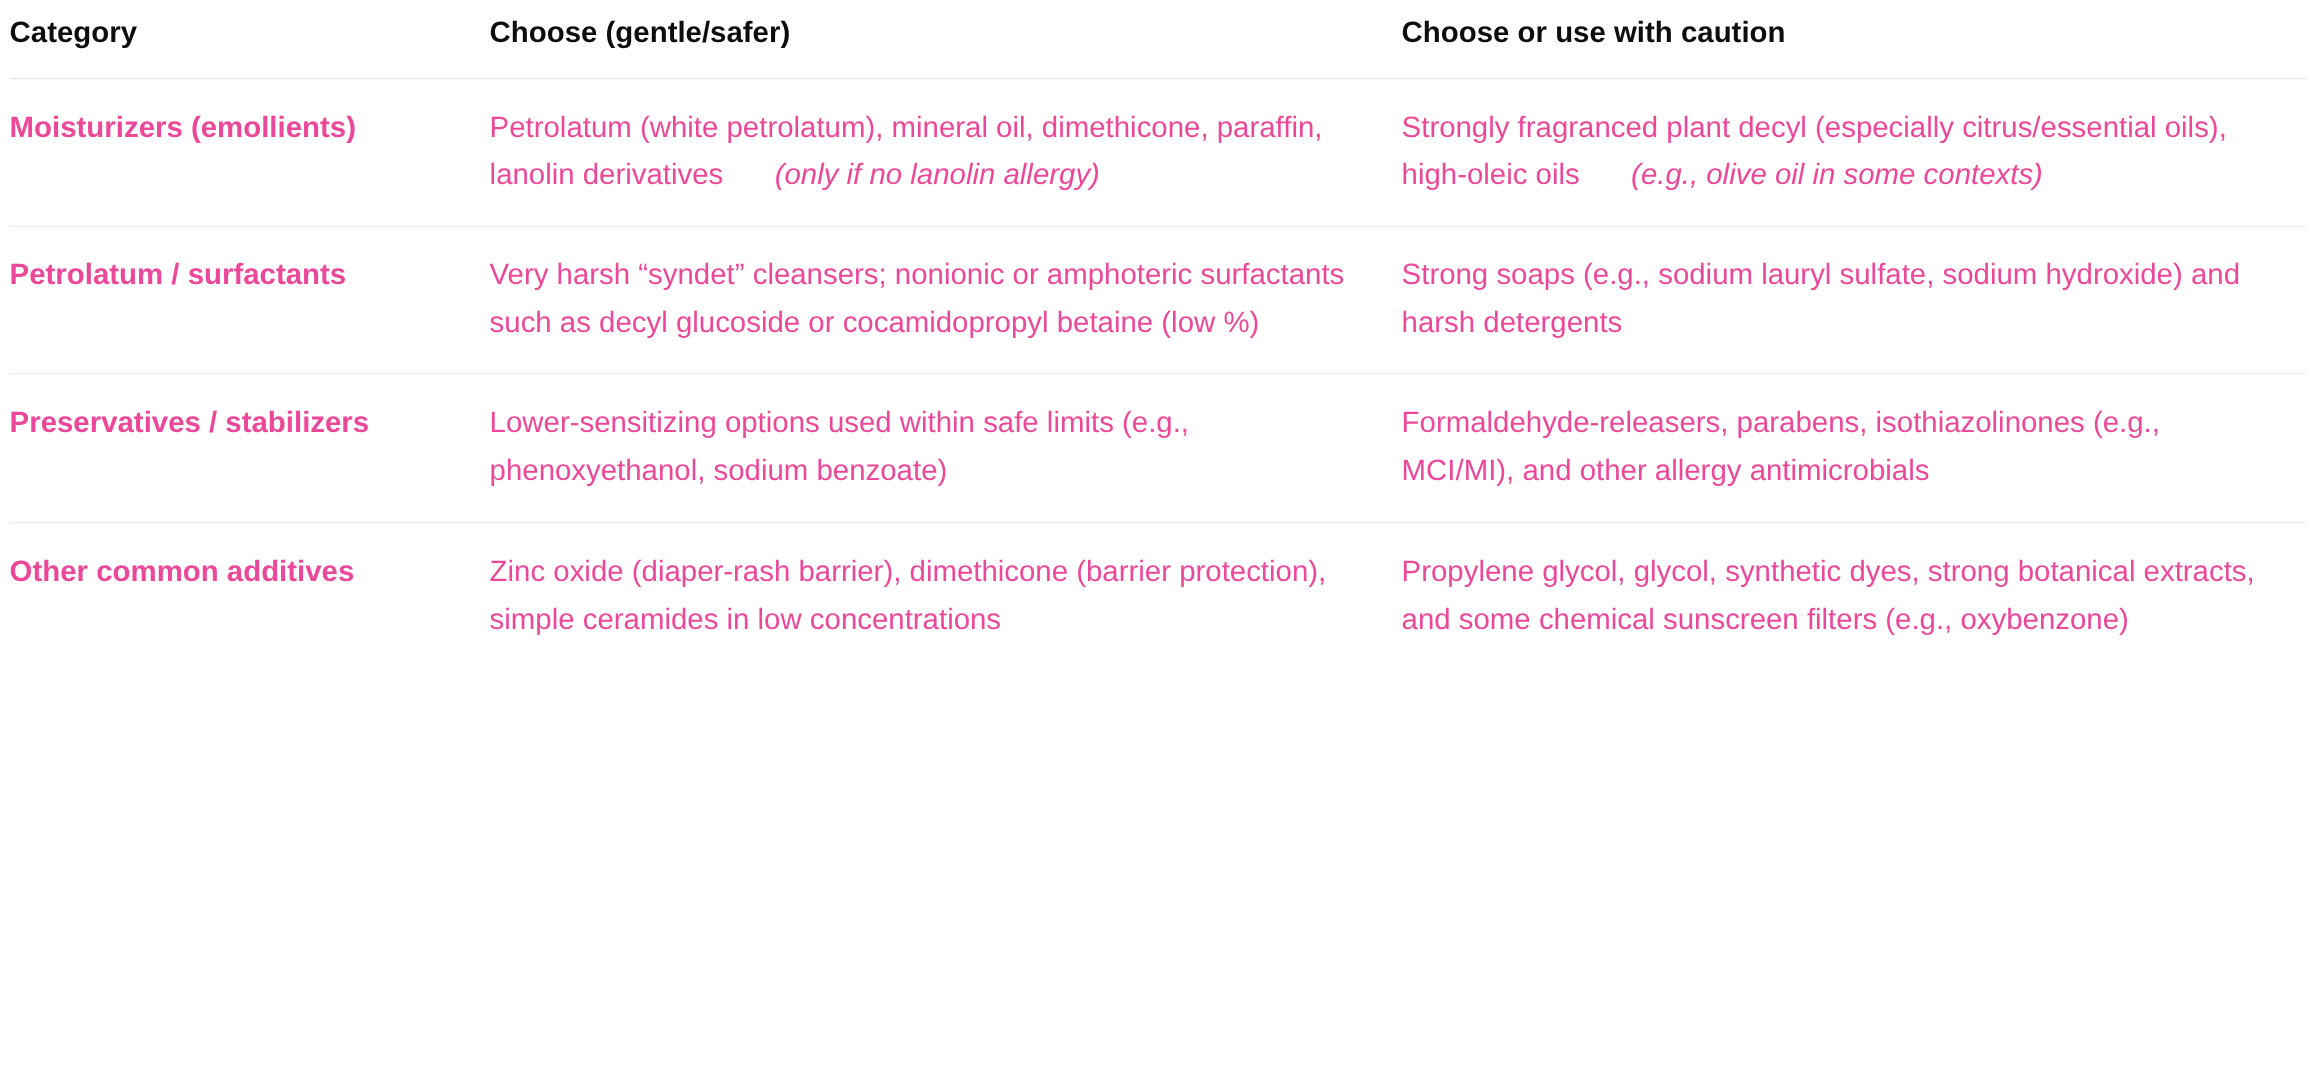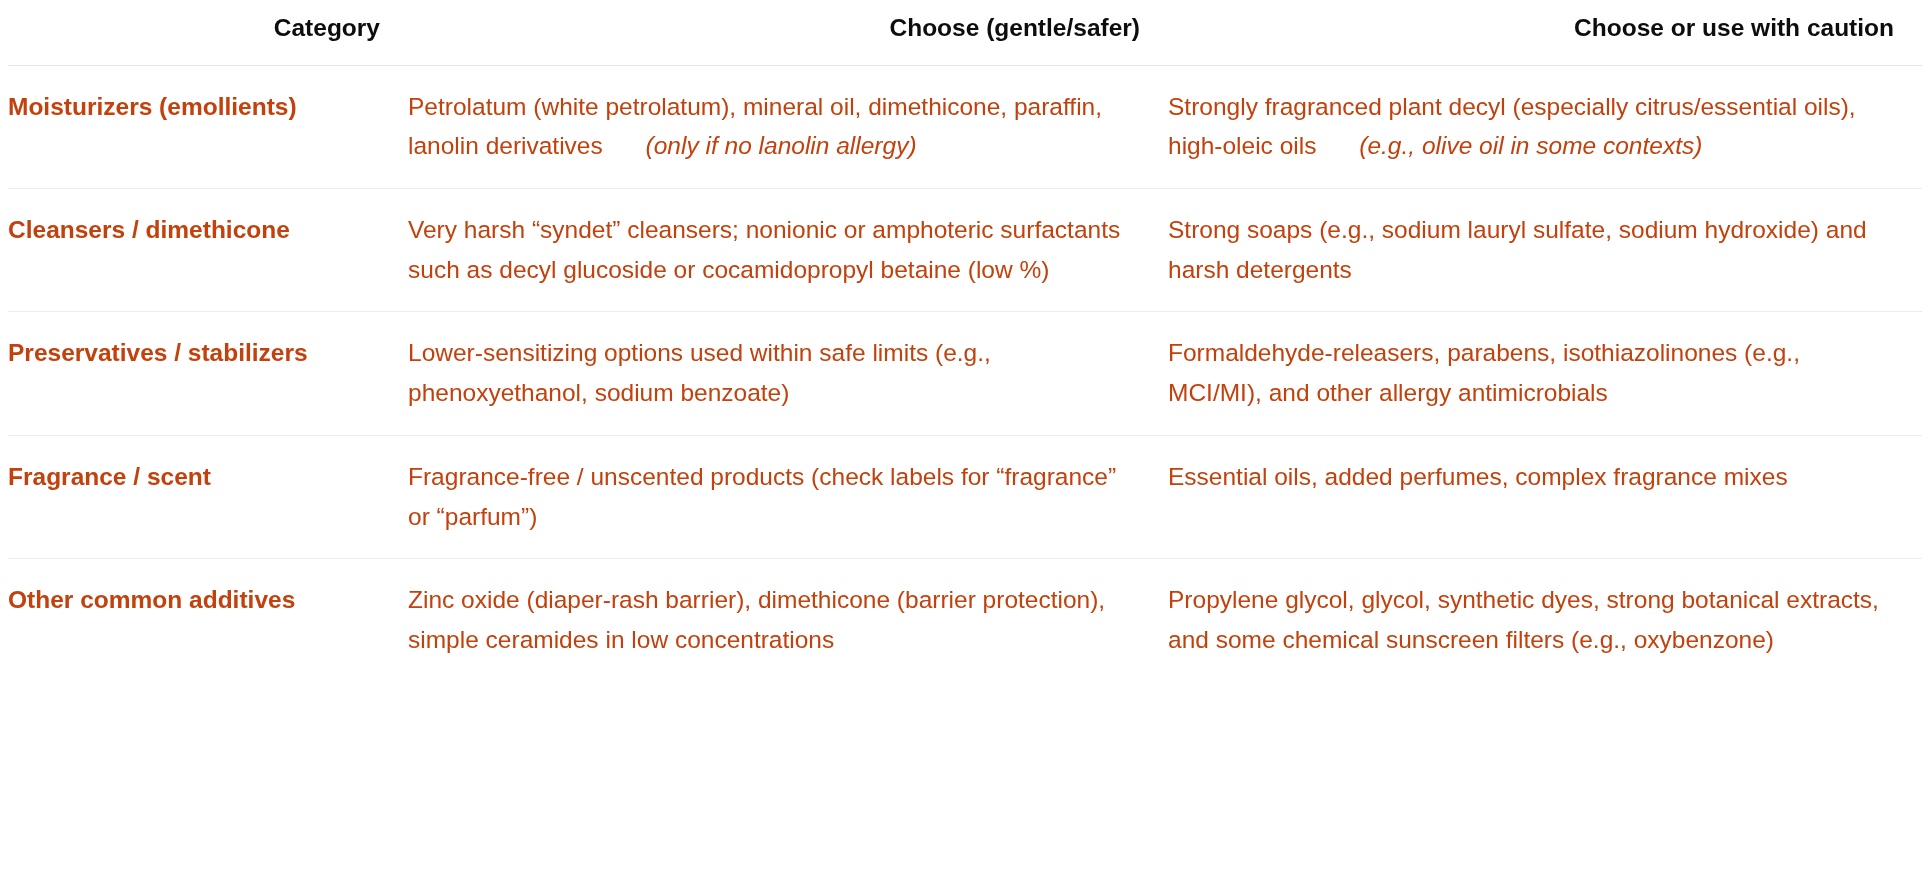--- a/index.html
+++ b/index.html
@@ -24,35 +24,35 @@
     border-collapse: collapse;
     table-layout: fixed;
     font-size: 24.5px;
     line-height: 1.62;
   }
   table.matrix col.c-category { width: 400px; }
   table.matrix col.c-choose   { width: 760px; }
   table.matrix col.c-avoid    { width: 754px; }
 
   table.matrix thead th {
-    text-align: right;
+    text-align: left;
     vertical-align: bottom;
     font-weight: 700;
     font-size: 24.5px;
     color: #0d0d0d;
     padding: 8px 28px 17px 0;
     border-bottom: 1px solid #e3e3e3;
   }
   table.matrix thead th:first-child { padding-left: 0; }
 
   table.matrix tbody td {
     vertical-align: top;
     padding: 21px 28px 22px 0;
     border-bottom: 1px solid #ececec;
-    color: #c2410c;
+    color: #ec4899;
   }
   table.matrix tbody tr:last-child td {
     border-bottom: none;
   }
   table.matrix tbody td.cat {
     font-weight: 700;
   }
   b, strong { font-weight: 400; }
   i, em { font-style: italic; margin-left: 36px; }
 </style>
@@ -73,33 +73,28 @@
         <th>Choose or use with caution</th>
       </tr>
     </thead>
     <tbody>
       <tr>
         <td class="cat">Moisturizers (emollients)</td>
         <td><b>Petrolatum (white petrolatum), mineral oil, dimethicone, paraffin, lanolin derivatives</b> <i>(only if no lanolin allergy)</i></td>
         <td><b>Strongly fragranced plant decyl</b> (especially citrus/essential oils), <b>high-oleic oils</b> <i>(e.g., olive oil in some contexts)</i></td>
       </tr>
       <tr>
-        <td class="cat">Cleansers / dimethicone</td>
+        <td class="cat">Petrolatum / surfactants</td>
         <td><b>Very harsh “syndet” cleansers</b>; nonionic or amphoteric surfactants such as <b>decyl glucoside</b> or <b>cocamidopropyl betaine (low %)</b></td>
         <td><b>Strong soaps</b> (e.g., <b>sodium lauryl sulfate</b>, <b>sodium hydroxide</b>) and harsh detergents</td>
       </tr>
       <tr>
         <td class="cat">Preservatives / stabilizers</td>
         <td><b>Lower-sensitizing options</b> used within safe limits (e.g., <b>phenoxyethanol</b>, <b>sodium benzoate</b>)</td>
         <td><b>Formaldehyde-releasers</b>, <b>parabens</b>, <b>isothiazolinones</b> (e.g., <b>MCI/MI</b>), and other <b>allergy antimicrobials</b></td>
-      </tr>
-      <tr>
-        <td class="cat">Fragrance / scent</td>
-        <td><b>Fragrance-free / unscented</b> products (check labels for “fragrance” or “parfum”)</td>
-        <td><b>Essential oils</b>, <b>added perfumes</b>, <b>complex fragrance mixes</b></td>
       </tr>
       <tr>
         <td class="cat">Other common additives</td>
         <td><b>Zinc oxide</b> (diaper-rash barrier), <b>dimethicone</b> (barrier protection), <b>simple ceramides</b> in low concentrations</td>
         <td><b>Propylene glycol</b>, <b>glycol</b>, <b>synthetic dyes</b>, <b>strong botanical extracts</b>, and some <b>chemical sunscreen filters</b> (e.g., <b>oxybenzone</b>)</td>
       </tr>
     </tbody>
   </table>
 </div>
 

